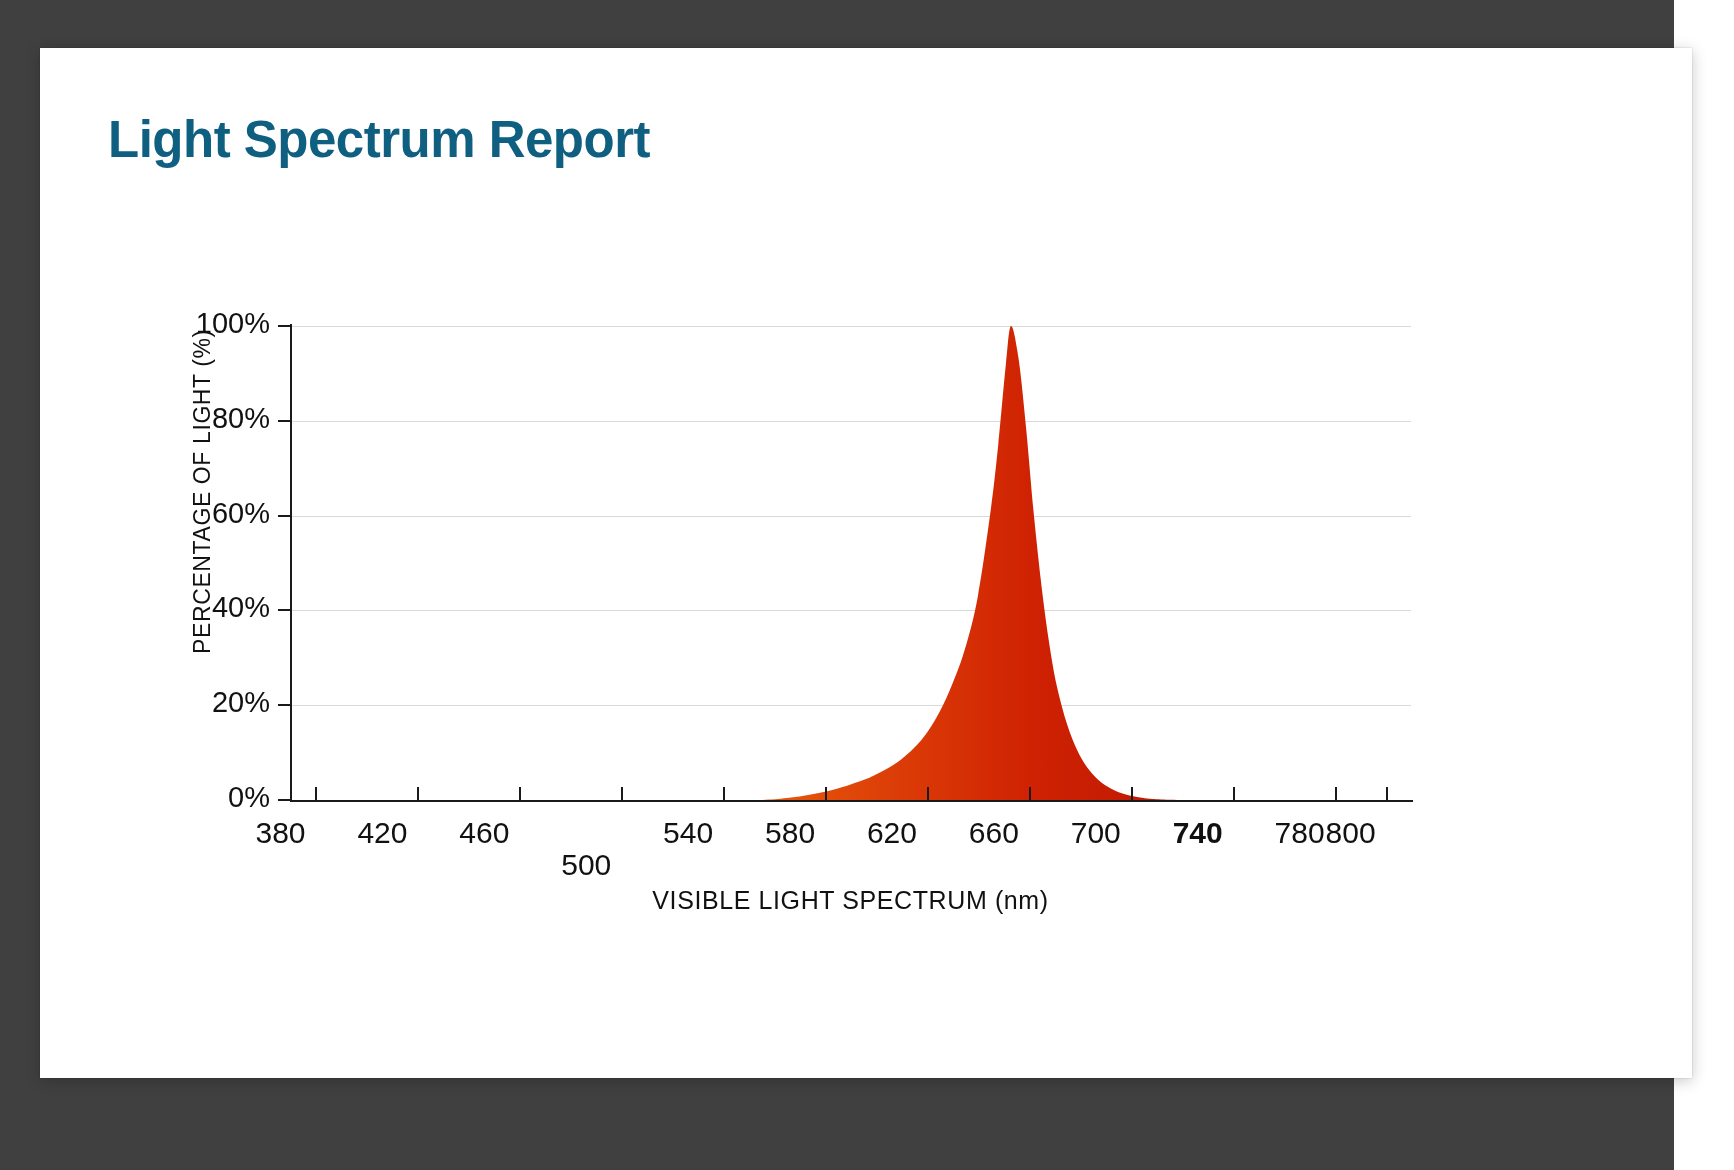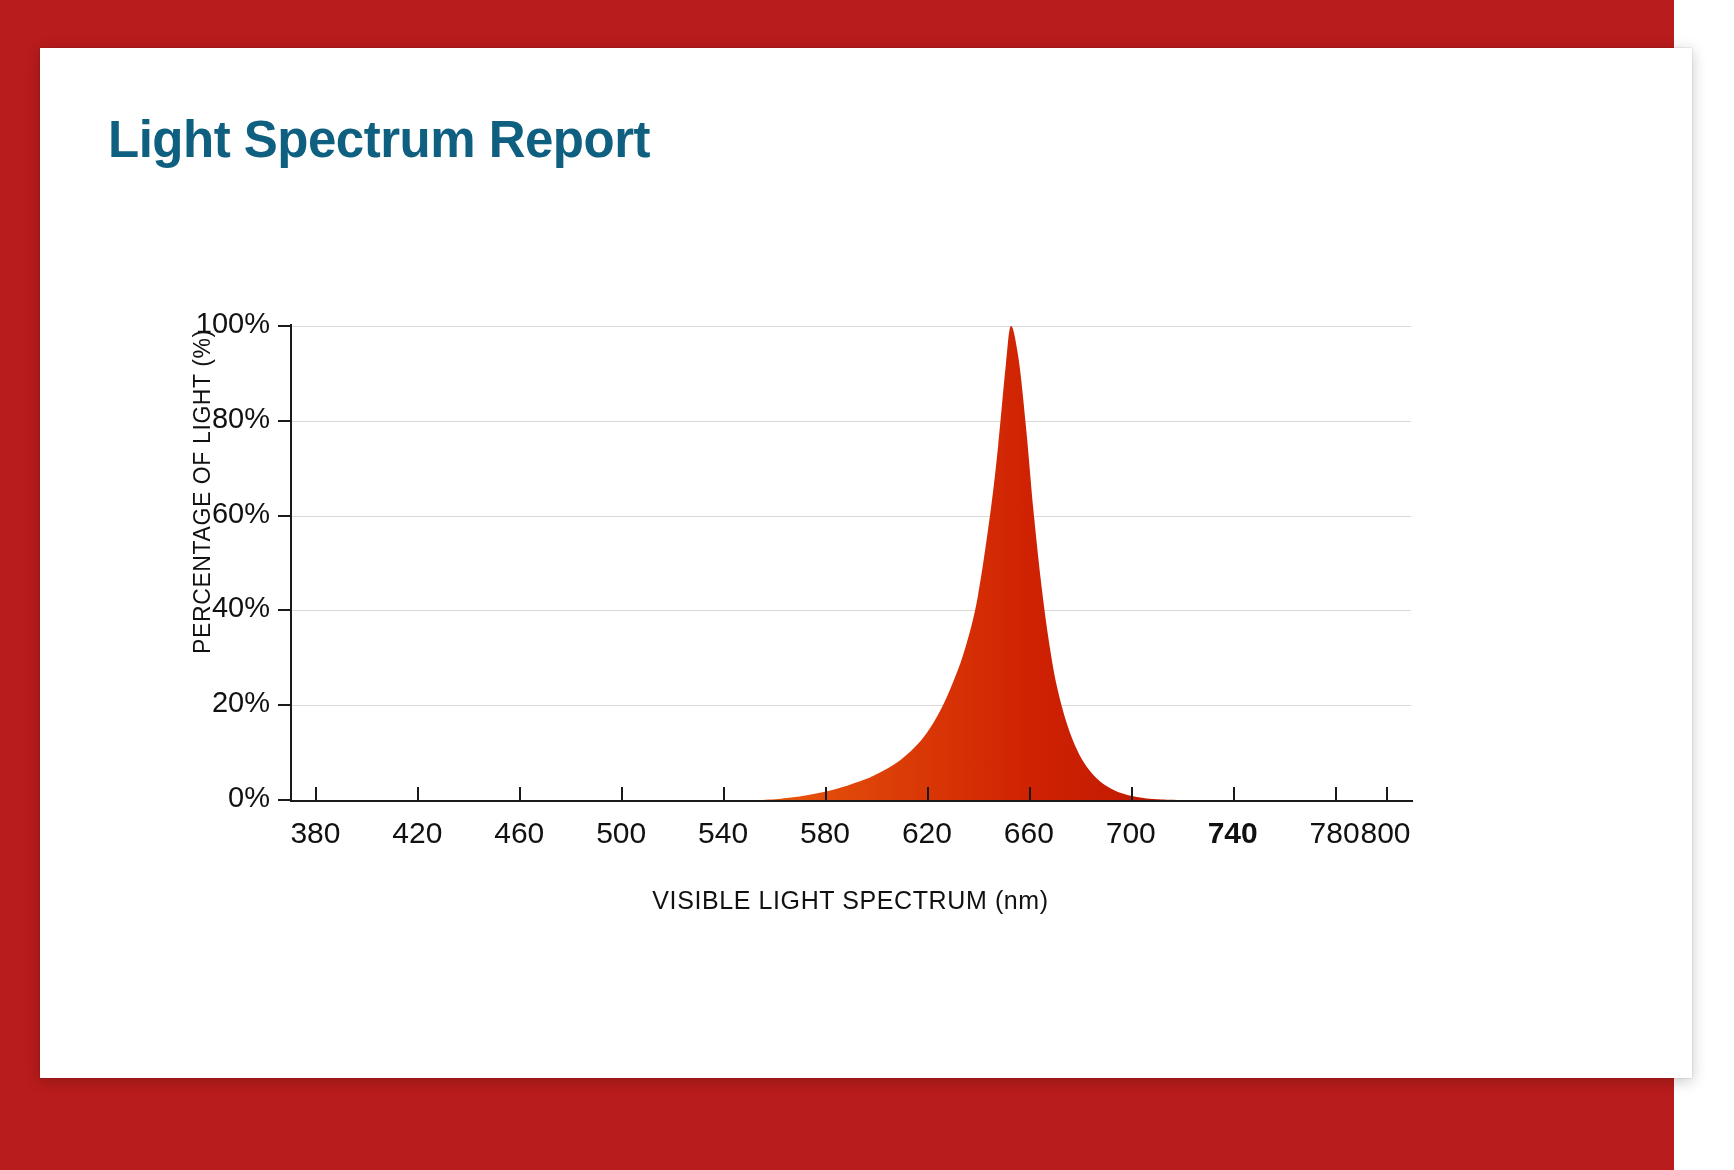--- a/index.html
+++ b/index.html
@@ -11,21 +11,21 @@
     width: 1734px;
     height: 1170px;
     font-family: "Liberation Sans", sans-serif;
     overflow: hidden;
   }
 
   .page {
     position: relative;
     width: 1674px;
     height: 1170px;
-    background: #b91c1c;
+    background: #404040;
   }
 
   
   .card {
     position: absolute;
     left: 40px;
     top: 48px;
     width: 1652px;
     height: 1030px;
     background: #ffffff;
@@ -128,21 +128,20 @@
     text-align: right;
     font-size: 29px;
     color: #111111;
     white-space: nowrap;
   }
   .x-tick-label {
     position: absolute;
     top: 768px;
     width: 120px;
     margin-left: -60px;
-    text-align: center;
     font-size: 30px;
     color: #111111;
   }
 
   .y-axis-title {
     position: absolute;
     left: -48px;
     top: 430px;
     width: 420px;
     text-align: center;
@@ -224,21 +223,21 @@
           <div class="y-tick-label" style="left: 80px; width: 150px; position: absolute; top: 733px;">0%</div>
         </div>
       <div id="xticks">
           <div class="x-tick-mark" style="left: 275.477px;"></div>
           <div class="x-tick-label" style="left: 275.477px;">380</div>
           <div class="x-tick-mark" style="left: 377.386px;"></div>
           <div class="x-tick-label" style="left: 377.386px;">420</div>
           <div class="x-tick-mark" style="left: 479.295px;"></div>
           <div class="x-tick-label" style="left: 479.295px;">460</div>
           <div class="x-tick-mark" style="left: 581.205px;"></div>
-          <div class="x-tick-label" style="left: 581.205px;">500</div>
+          <div class="x-tick-label" style="left: 581.205px; margin-top: 32px;">500</div>
           <div class="x-tick-mark" style="left: 683.114px;"></div>
           <div class="x-tick-label" style="left: 683.114px;">540</div>
           <div class="x-tick-mark" style="left: 785.023px;"></div>
           <div class="x-tick-label" style="left: 785.023px;">580</div>
           <div class="x-tick-mark" style="left: 886.932px;"></div>
           <div class="x-tick-label" style="left: 886.932px;">620</div>
           <div class="x-tick-mark" style="left: 988.841px;"></div>
           <div class="x-tick-label" style="left: 988.841px;">660</div>
           <div class="x-tick-mark" style="left: 1090.75px;"></div>
           <div class="x-tick-label" style="left: 1090.75px;">700</div>

